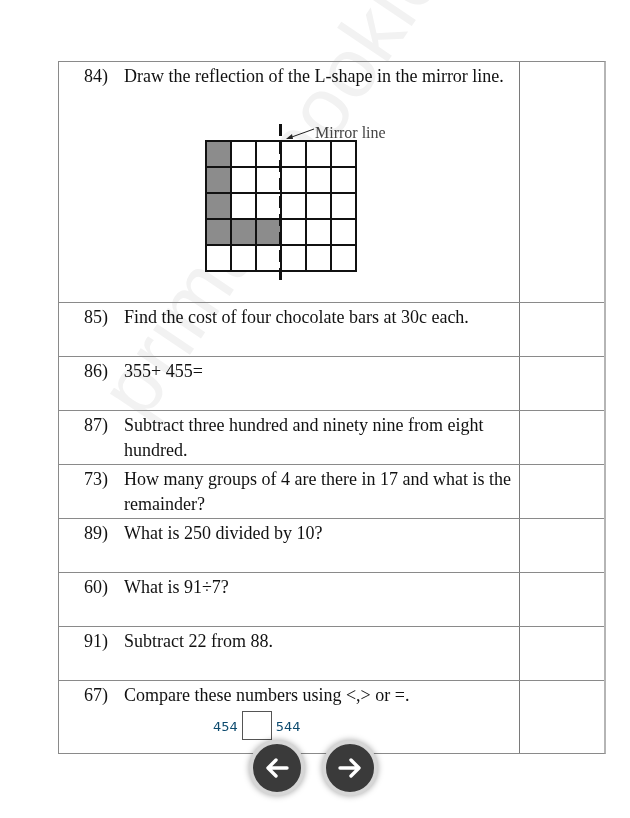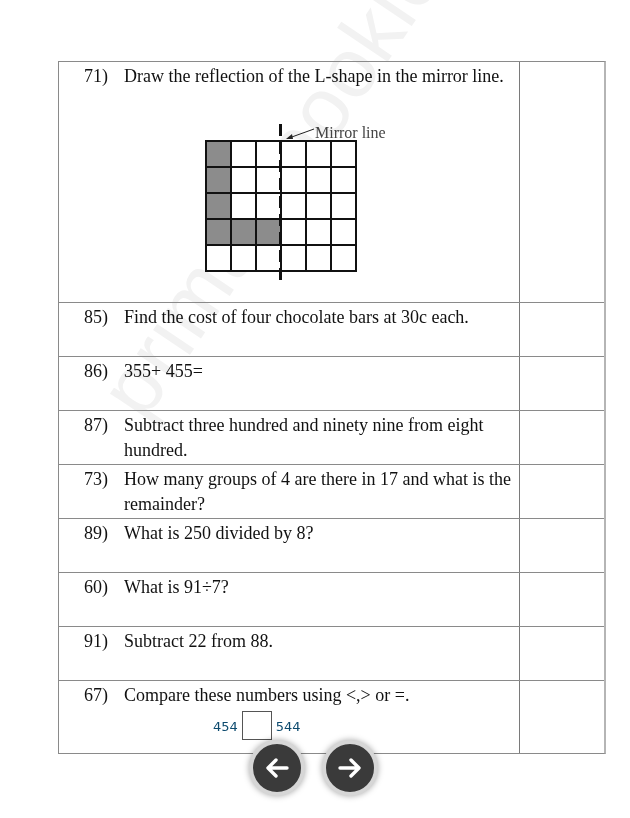--- a/index.html
+++ b/index.html
@@ -54,21 +54,21 @@
 </head>
 <body>
 
 <div class="watermark">primarybooklets</div>
 
 <div class="sheet">
 
   <div class="row r84">
     <div class="qcell">
       <div class="q">
-        <span class="num">71)</span>
+        <span class="num">84)</span>
         <span class="txt">Draw the reflection of the L-shape in the mirror line.</span>
       </div>
       <div class="figure">
         <div class="grid">
           <div class="cell shaded"></div>
             <div class="cell"></div>
             <div class="cell"></div>
             <div class="cell"></div>
             <div class="cell"></div>
             <div class="cell"></div>
@@ -145,21 +145,21 @@
       <span class="txt">How many groups of 4 are there in 17 and what is the remainder?</span>
     </div>
       </div>
     <div class="acell"></div>
   </div>
 
   <div class="row r89">
     <div class="qcell">
         <div class="q">
       <span class="num">89)</span>
-      <span class="txt">What is 250 divided by 8?</span>
+      <span class="txt">What is 250 divided by 10?</span>
     </div>
       </div>
     <div class="acell"></div>
   </div>
 
   <div class="row r90">
     <div class="qcell">
         <div class="q">
       <span class="num">60)</span>
       <span class="txt">What is 91÷7?</span>

